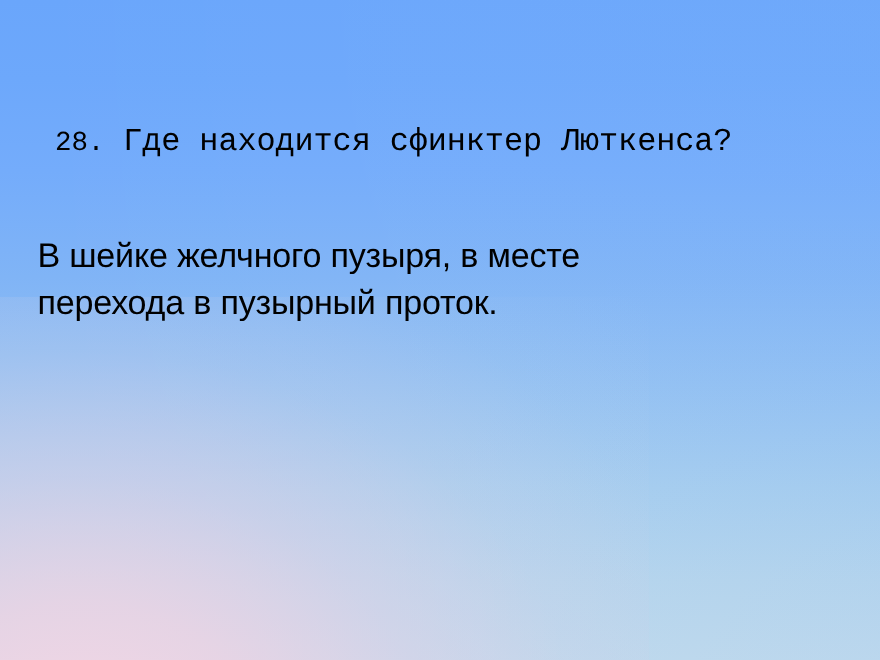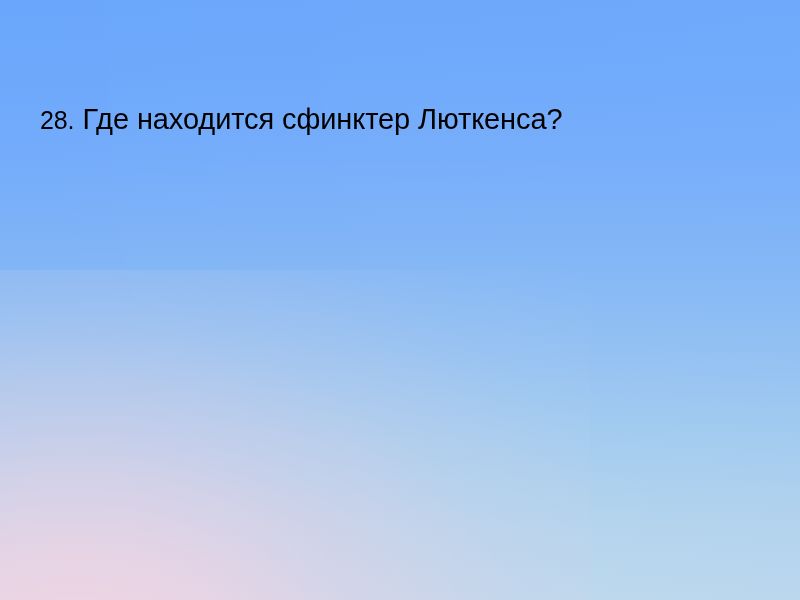--- a/index.html
+++ b/index.html
@@ -81,26 +81,27 @@
   }
 
   .question-block {
     position: absolute;
     left: 36px;
     top: 96px;
     width: 728px;
   }
 
   .question-line {
-    margin: 4px;
+    margin: 14px;
     color: #000000;
     font-size: 29px;
     line-height: 38px;
     white-space: nowrap;
     letter-spacing: -0.1px;
+    font-family: Liberation Mono, monospace;
   }
 
   
   .q-number {
     font-size: 25px;
   }
 
   .answer-block {
     position: absolute;
     left: 34px;
@@ -125,15 +126,19 @@
   <div class="bg-base"></div>
   <div class="bg-sheen"></div>
   <div class="bg-bloom"></div>
 
   <div class="content">
 
     <div class="question-block">
       <p class="question-line"><span class="q-number">28.</span><span class="q-space"> </span><span class="q-text">Где находится сфинктер Люткенса?</span></p>
     </div>
 
+    <div class="answer-block">
+      <p class="answer-line">В шейке желчного пузыря, в месте</p>
+      <p class="answer-line">перехода в пузырный проток.</p>
+    </div>
 
   </div>
 </div>
 
 </body></html>

